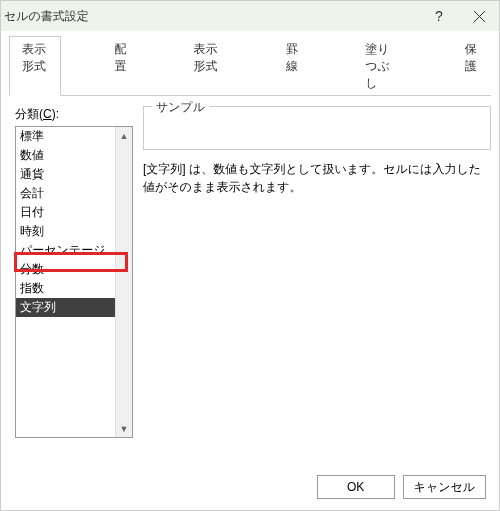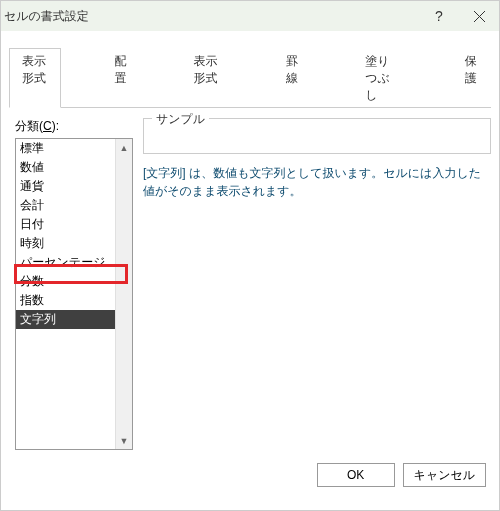--- a/index.html
+++ b/index.html
@@ -29,21 +29,21 @@
   height: 30px;
   display: flex;
   align-items: center;
   justify-content: center;
   color: #333;
   font-size: 14px;
 }
 .titlebar .close svg { width: 11px; height: 11px; }
 .tabs {
   display: flex;
-  margin: 16px 8px 0 8px;
+  margin: 4px 8px 0 8px;
   border-bottom: 1px solid #ccc;
   gap: 40px;
 }
 .tab {
   padding: 4px 12px;
   border: 1px solid transparent;
   border-bottom: none;
   color: #333;
   position: relative;
   top: 1px;
@@ -101,39 +101,39 @@
   height: 17px;
   display: flex;
   align-items: center;
   justify-content: center;
   color: #666;
   font-size: 9px;
 }
 .right-col { flex: 1; }
 .sample-box {
   border: 1px solid #ccc;
-  height: 36px;
+  height: 44px;
   position: relative;
   margin-bottom: 10px;
 }
 .sample-label {
   position: absolute;
   top: -8px;
   left: 8px;
   background: #fff;
   padding: 0 4px;
   color: #333;
 }
 .desc {
-  color: #0c4a6e;
+  color: #000000;
   line-height: 1.5;
 }
 .buttons {
   position: absolute;
-  bottom: 24px;
+  bottom: 12px;
   right: 14px;
   display: flex;
   gap: 8px;
 }
 .btn {
   min-width: 78px;
   height: 24px;
   border: 1px solid #999;
   background: #fff;
   display: flex;

